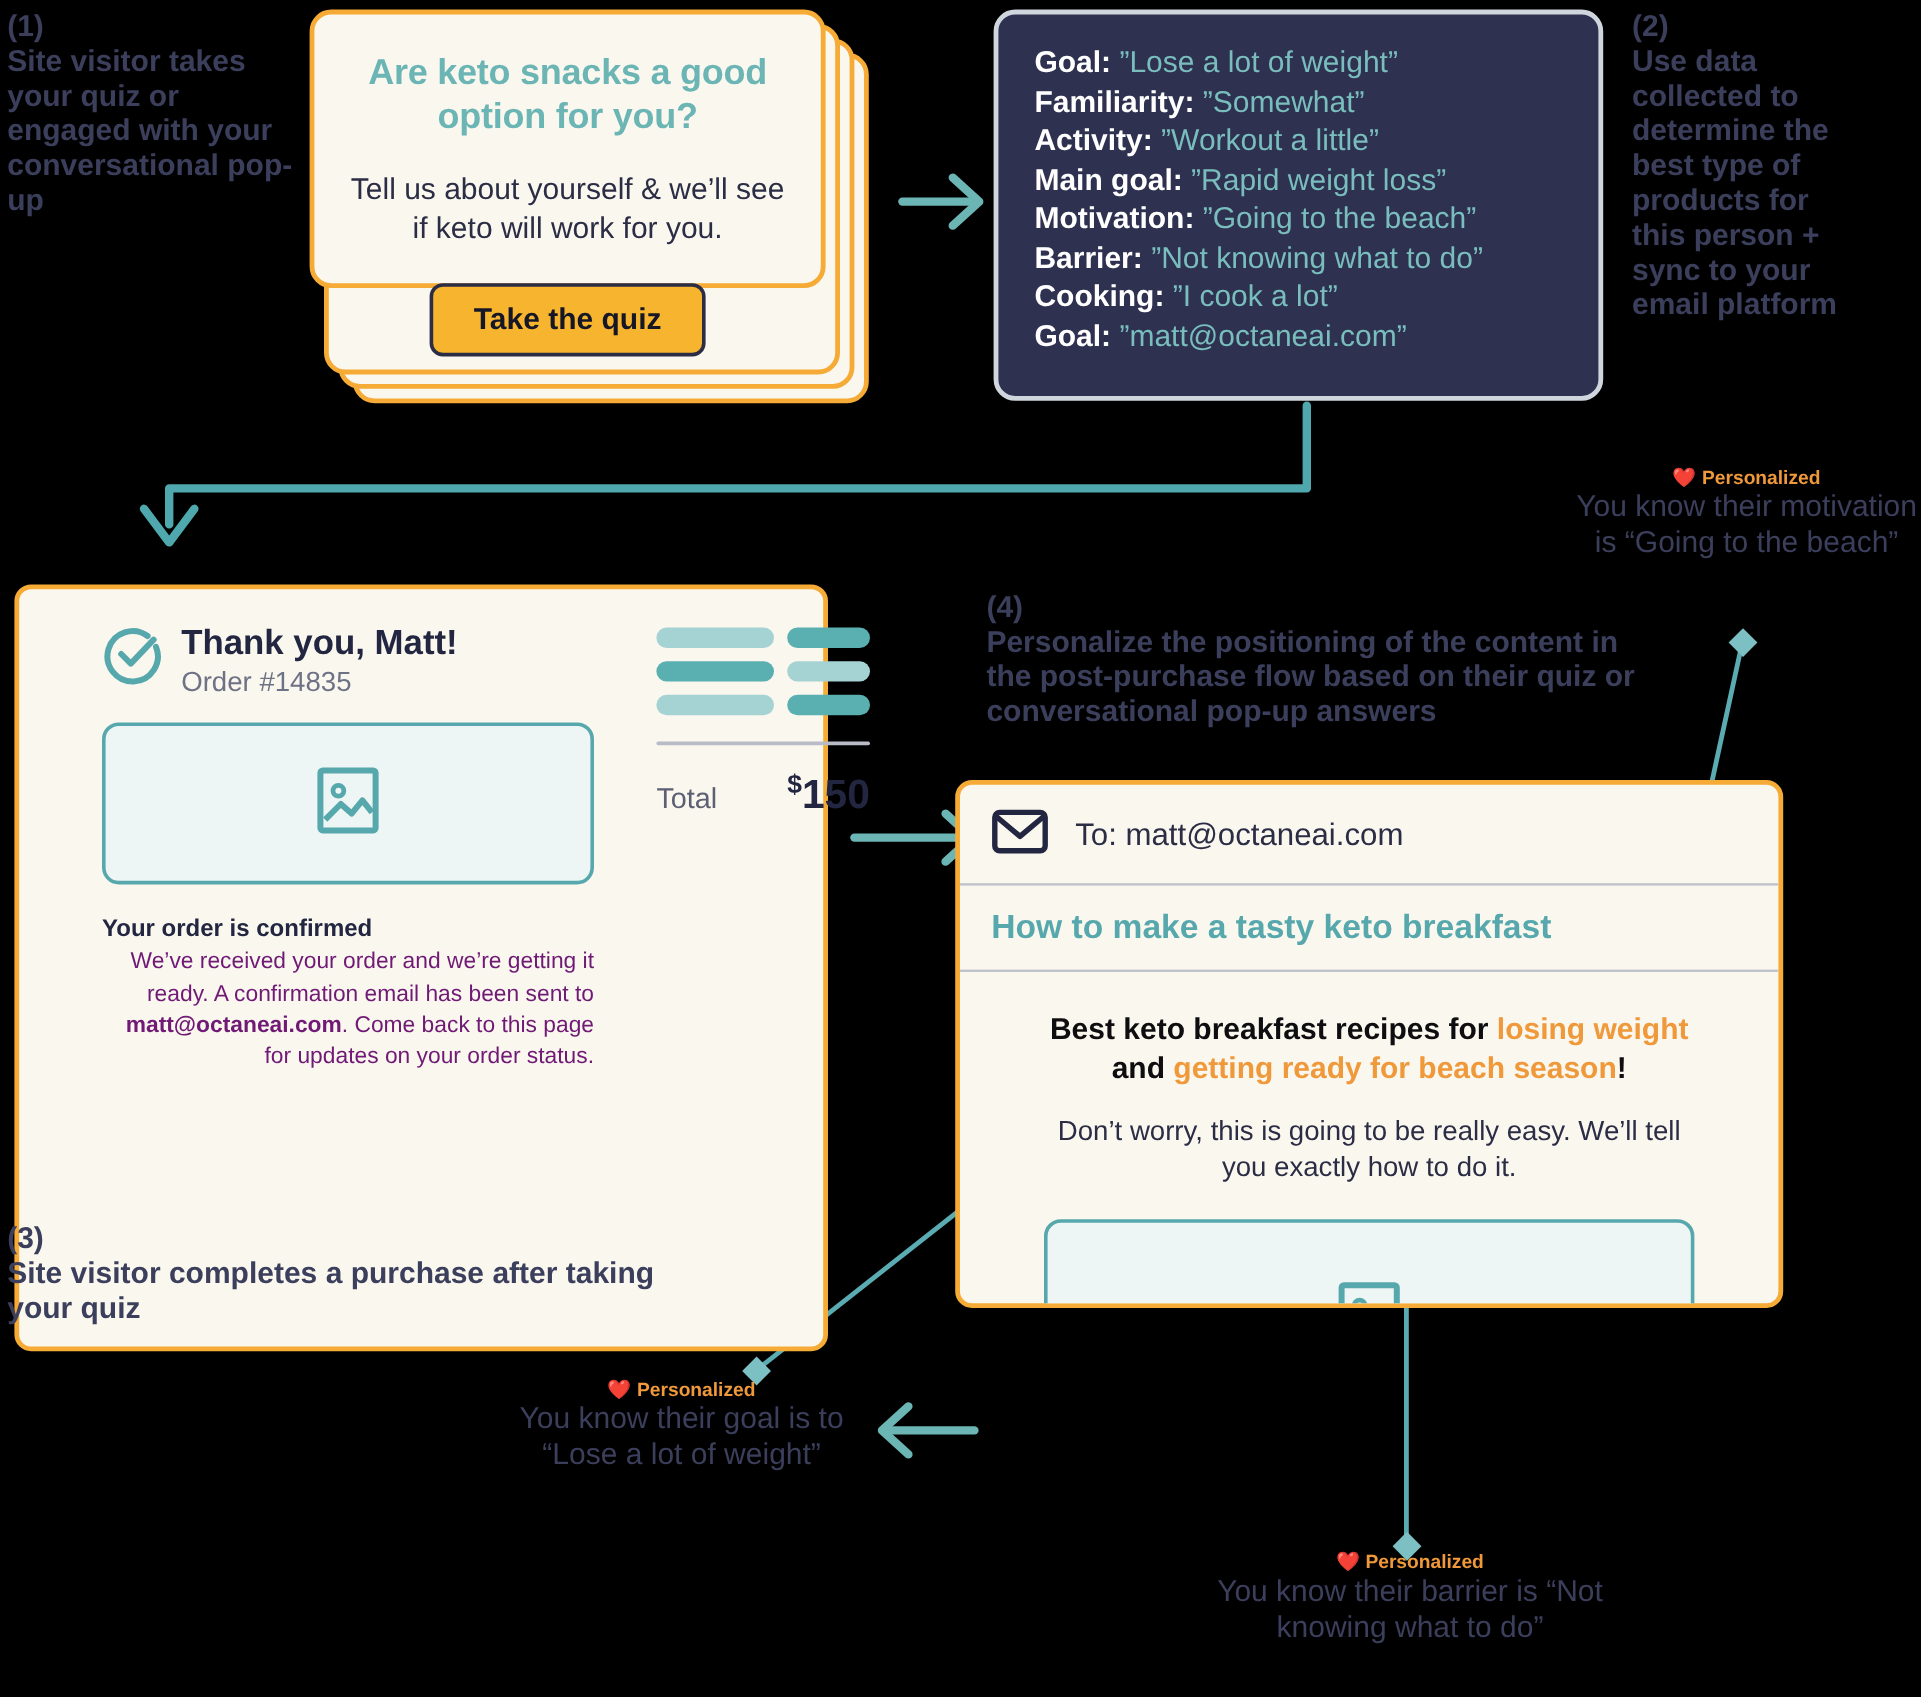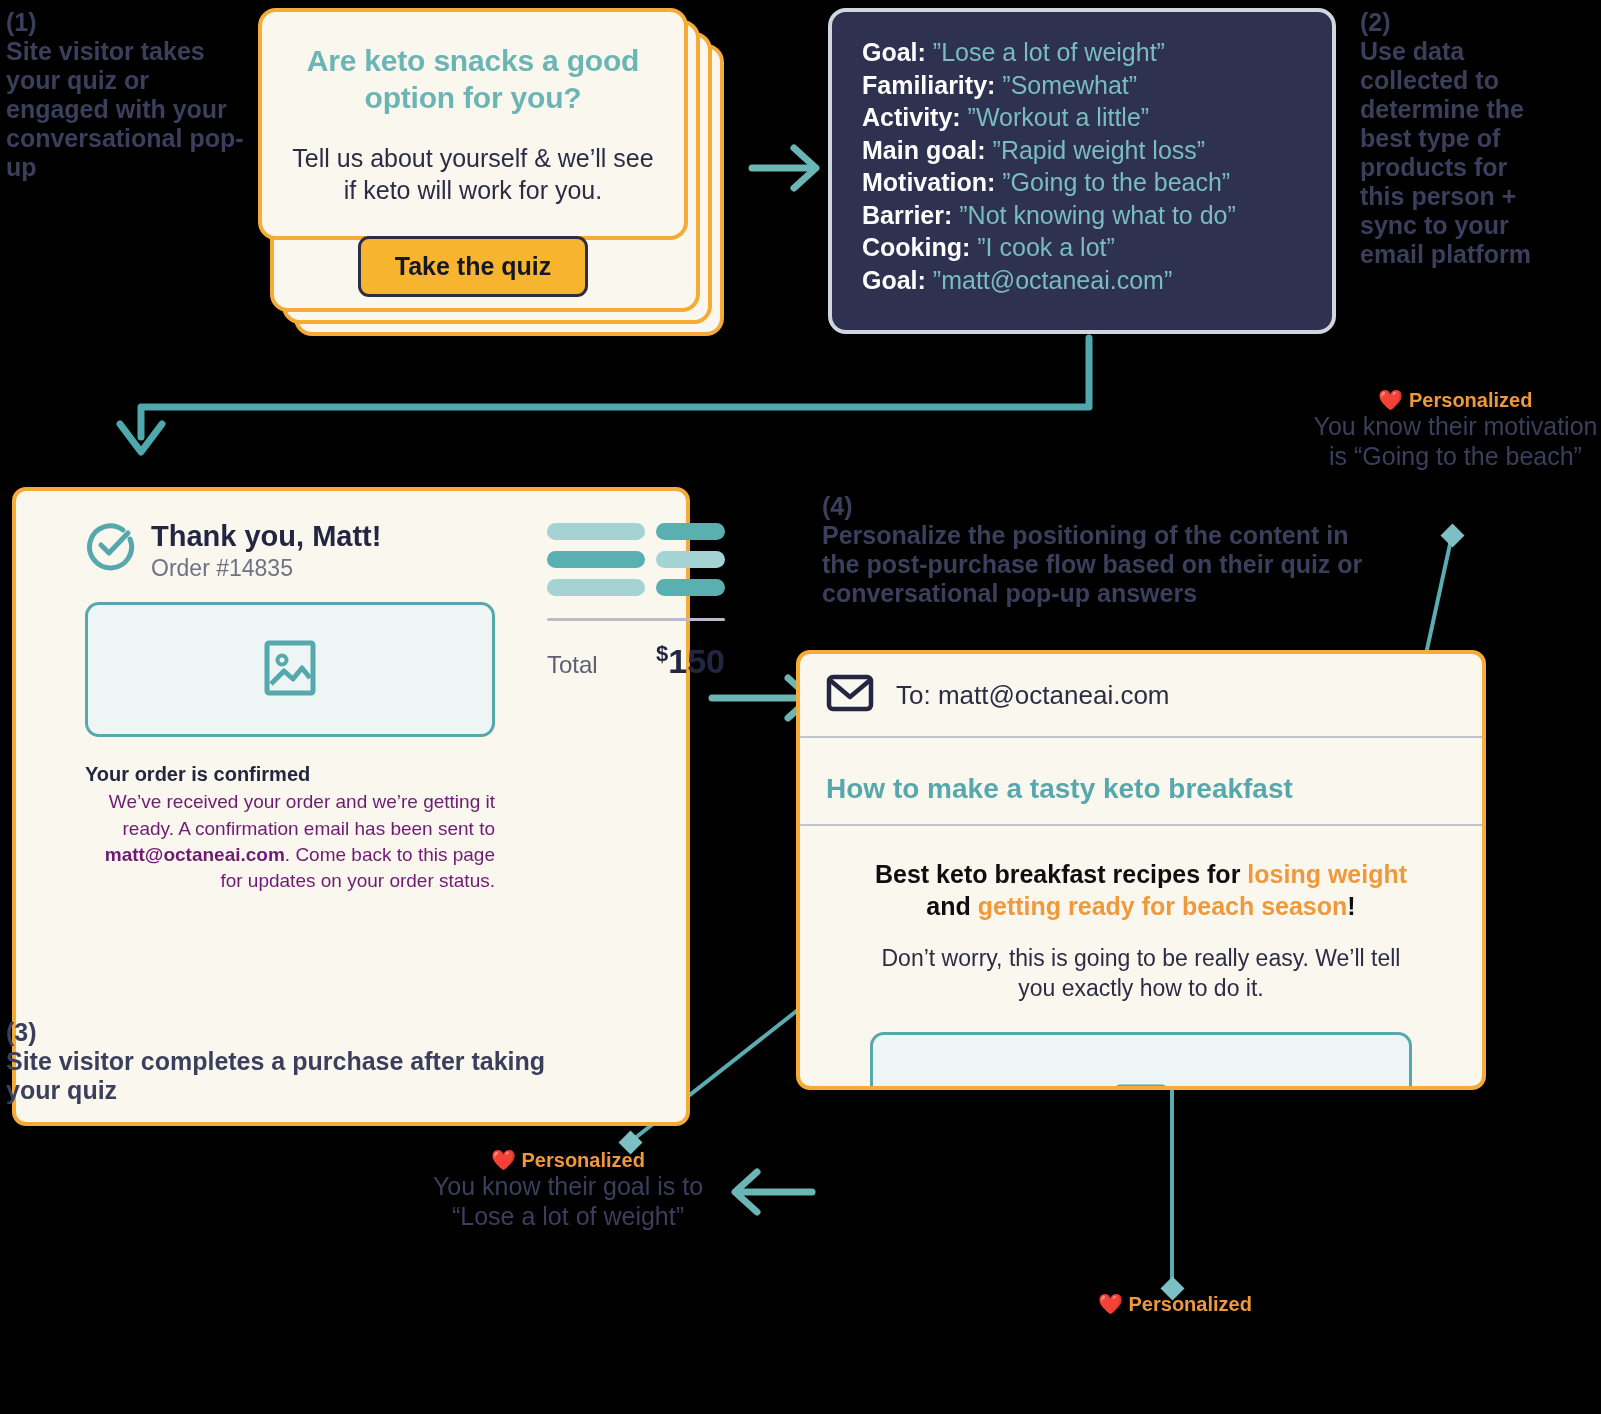--- a/index.html
+++ b/index.html
@@ -137,34 +137,34 @@
   .email-to {
     display: flex; align-items: center; gap: 22px;
     padding: 20px 26px; height: 84px;
     border-bottom: 2px solid #bfc3cc;
   }
   .email-to-text { font-size: 26px; color: #2b2d45; }
   .email-subject {
     padding: 16px 26px; height: 72px;
     border-bottom: 2px solid #bfc3cc;
     color: #57a8ac; font-size: 28px; font-weight: bold;
-    display: flex; align-items: center; margin-top: 16px;
+    display: flex; align-items: center;
   }
   .email-body { padding: 32px 70px 0 70px; text-align: center; }
   .email-h {
     font-size: 25px; font-weight: bold; color: #0e0e10;
     line-height: 1.28;
   }
   .hl { color: #f0993a; }
   .email-p { font-size: 23px; color: #2b2d45; line-height: 1.3; margin-top: 22px; }
 
   
   .perso { position: absolute; text-align: center; }
   .perso-head {
-    color: #f0993a; font-weight: bold; font-size: 20px;
+    color: #f0993a; font-weight: bold; font-size: 16px;
     white-space: nowrap;
   }
   .perso-head .heart { color: #e8392b; }
   .perso-body { color: #3b3f5c; font-size: 25px; line-height: 1.18; }
 
   svg.overlay { position: absolute; left: 0; top: 0; pointer-events: none; }
 </style>
 </head>
 <body>
 
@@ -370,15 +370,16 @@
       <span>Personalized</span>
     </div>
     <div class="perso-body">You know their goal is to “Lose a lot of weight”</div>
   </div>
 
   <div class="perso" style="left:965px; top:1292px; width:420px;">
     <div class="perso-head">
       <span class="heart">❤️</span>
       <span>Personalized</span>
     </div>
+    <div class="perso-body">You know their barrier is “Not knowing what to do”</div>
   </div>
 
 </div>
 
 </body></html>

